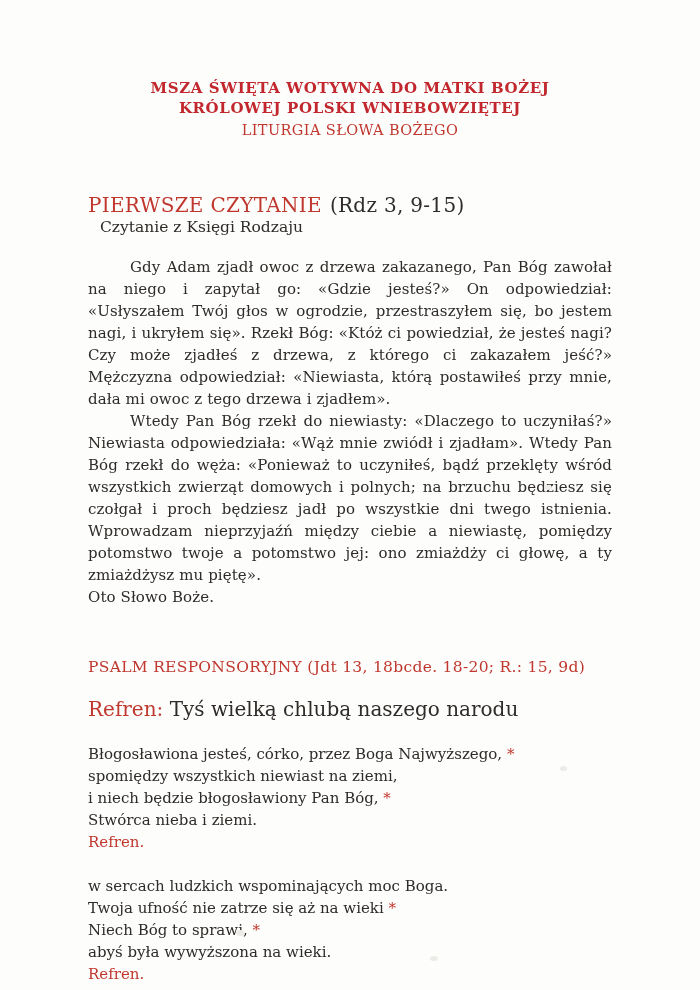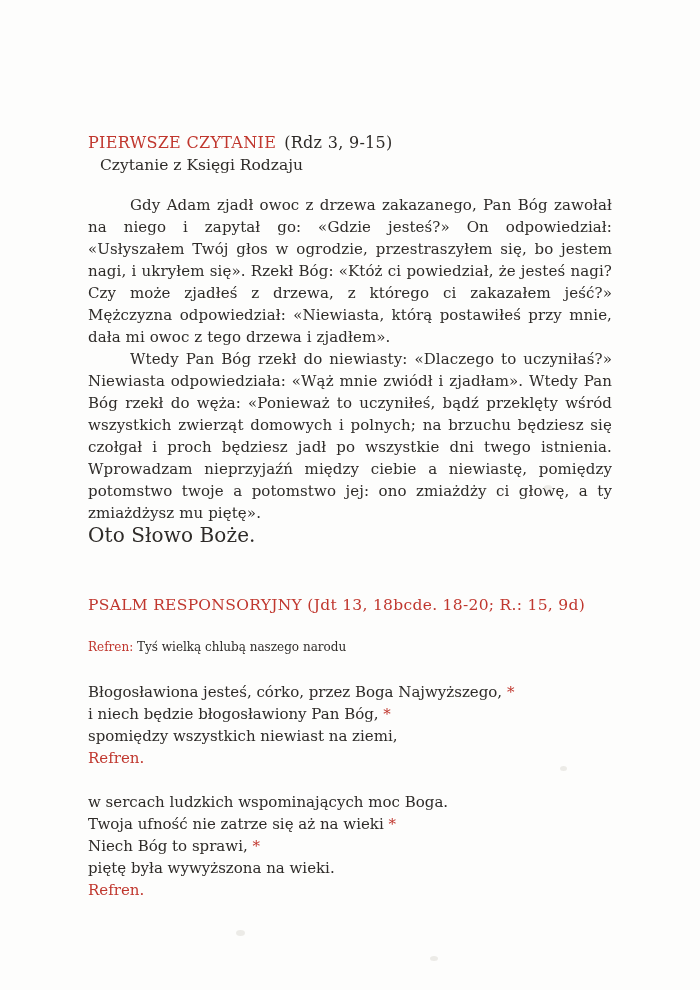--- a/index.html
+++ b/index.html
@@ -37,47 +37,47 @@
   .doc-subtitle{
     color:var(--red);
     font-size:14.5px;
     line-height:19px;
     letter-spacing:0.4px;
     margin-top:3px;
   }
   
   .reading-head{
     margin-top:54px;
-    font-size:16px;
+    font-size:20px;
     line-height:22px;
     letter-spacing:0.3px;
   }
   .red{color:var(--red);}
   .reading-ref{color:var(--ink);margin-left:8px;}
   .reading-source{font-size:15.5px;line-height:22px;margin-left:12px;}
   .reading-body{
     margin-top:18px;
     font-size:15px;
     line-height:22px;
     text-align:justify;
     letter-spacing:0.1px;
   }
   .reading-body p{text-indent:42px;}
-  .reading-conclusion{font-size:20px;line-height:22px;}
+  .reading-conclusion{font-size:15px;line-height:22px;}
   
   .psalm-head{
     margin-top:48px;
     font-size:15.5px;
     line-height:22px;
     letter-spacing:0.3px;
     color:var(--red);
   }
   .refrain-line{
     margin-top:20px;
-    font-size:12px;
+    font-size:20px;
     line-height:22px;
   }
   .verses{margin-top:23px;}
   .verse{margin-top:22px;}
   .verse:first-child{margin-top:22px;}
   .psalm-line{font-size:15px;line-height:22px;}
   .star{color:var(--red);}
   
   .speck{
     position:absolute;
@@ -87,20 +87,24 @@
   .speck.s1{left:544px;top:485px;width:8px;height:5px;}
   .speck.s2{left:560px;top:766px;width:7px;height:5px;}
   .speck.s3{left:236px;top:930px;width:9px;height:6px;}
   .speck.s4{left:430px;top:956px;width:8px;height:5px;}
 </style>
 </head>
 <body>
 
 <div class="page">
 
+  <div class="title-block">
+    <div class="doc-title">MSZA ŚWIĘTA WOTYWNA DO MATKI BOŻEJ KRÓLOWEJ POLSKI WNIEBOWZIĘTEJ</div>
+    <div class="doc-subtitle">LITURGIA SŁOWA BOŻEGO</div>
+  </div>
 
   <div>
     <div class="reading-head">
       <span class="red">PIERWSZE CZYTANIE</span><span class="reading-ref">(Rdz 3, 9-15)</span>
     </div>
     <div class="reading-source">Czytanie z Księgi Rodzaju</div>
 
     <div class="reading-body">
       <p>Gdy Adam zjadł owoc z drzewa zakazanego, Pan Bóg zawołał na niego i zapytał go: «Gdzie jesteś?» On odpowiedział: «Usłyszałem Twój głos w ogrodzie, przestraszyłem się, bo jestem nagi, i ukryłem się». Rzekł Bóg: «Któż ci powiedział, że jesteś nagi? Czy może zjadłeś z drzewa, z którego ci zakazałem jeść?» Mężczyzna odpowiedział: «Niewiasta, którą postawiłeś przy mnie, dała mi owoc z tego drzewa i zjadłem».</p>
       <p>Wtedy Pan Bóg rzekł do niewiasty: «Dlaczego to uczyniłaś?» Niewiasta odpowiedziała: «Wąż mnie zwiódł i zjadłam». Wtedy Pan Bóg rzekł do węża: «Ponieważ to uczyniłeś, bądź przeklęty wśród wszystkich zwierząt domowych i polnych; na brzuchu będziesz się czołgał i proch będziesz jadł po wszystkie dni twego istnienia. Wprowadzam nieprzyjaźń między ciebie a niewiastę, pomiędzy potomstwo twoje a potomstwo jej: ono zmiażdży ci głowę, a ty zmiażdżysz mu piętę».</p>
@@ -112,29 +116,30 @@
     <div class="psalm-head">PSALM RESPONSORYJNY (Jdt 13, 18bcde. 18-20; R.: 15, 9d)</div>
 
     <div class="refrain-line">
       <span class="red">Refren:</span>
       <span>Tyś wielką chlubą naszego narodu</span>
     </div>
 
     <div class="verses">
         <div class="verse">
           <div class="psalm-line">Błogosławiona jesteś, córko, przez Boga Najwyższego,<span class="star"> *</span></div>
+          <div class="psalm-line">spomiędzy wszystkich niewiast na ziemi,</div>
           <div class="psalm-line">i niech będzie błogosławiony Pan Bóg,<span class="star"> *</span></div>
-          <div class="psalm-line">spomiędzy wszystkich niewiast na ziemi,</div>
+          <div class="psalm-line">Stwórca nieba i ziemi.</div>
           <div class="psalm-line red">Refren.</div>
         </div>
         <div class="verse">
           <div class="psalm-line">w sercach ludzkich wspominających moc Boga.</div>
           <div class="psalm-line">Twoja ufność nie zatrze się aż na wieki<span class="star"> *</span></div>
           <div class="psalm-line">Niech Bóg to sprawi,<span class="star"> *</span></div>
-          <div class="psalm-line">piętę była wywyższona na wieki.</div>
+          <div class="psalm-line">abyś była wywyższona na wieki.</div>
           <div class="psalm-line red">Refren.</div>
         </div>
       </div>
   </div>
 
   <div class="speck s1"></div>
   <div class="speck s2"></div>
   <div class="speck s3"></div>
   <div class="speck s4"></div>
 

